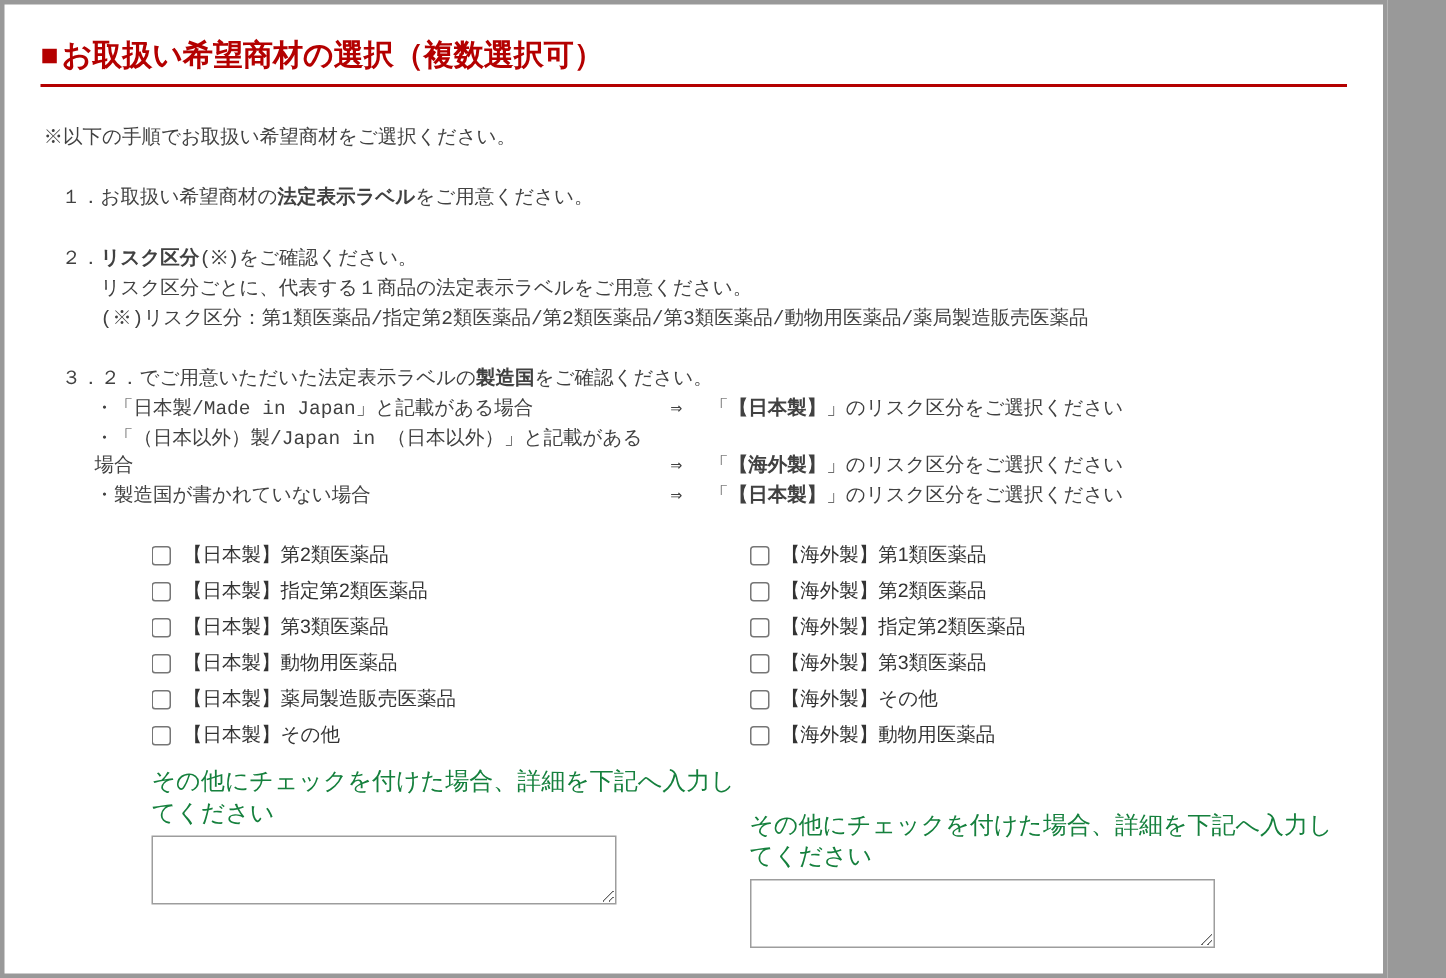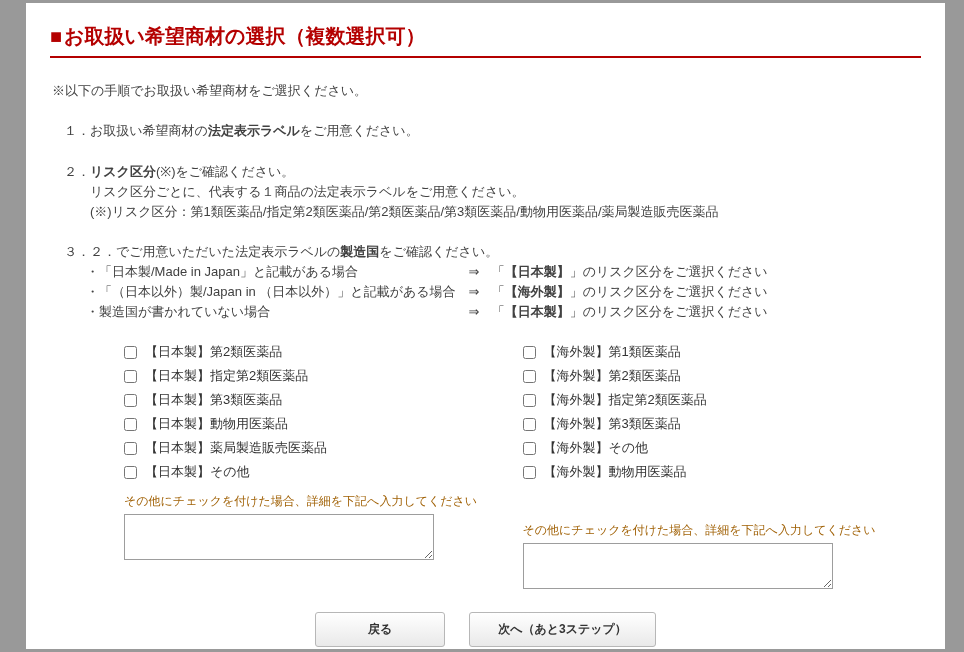--- a/index.html
+++ b/index.html
@@ -1,35 +1,35 @@
 <!DOCTYPE html>
 <html><head>
   <meta charset="utf-8">
   <style>
     * { box-sizing: border-box; }
     body { margin: 0; padding: 0; font-family: "Meiryo", "MS PGothic", sans-serif; font-size: 13px; color: #333; background: #999; }
-    .frame { width: 925px; height: 652px; background: #fff; border: 3px solid #999; padding: 20px 24px; overflow: hidden; margin-left: 23px; }
+    .frame { width: 925px; height: 652px; background: #fff; border: 3px solid #999; padding: 20px 24px; overflow: hidden; }
     .title { color: #b40000; font-size: 20px; font-weight: bold; border-bottom: 2px solid #b40000; padding-bottom: 6px; margin-bottom: 24px; }
     .title-marker { color: #b40000; margin-right: 2px; }
     .intro { margin: 0 0 22px 2px; color: #414141; }
     ol.steps { margin: 0 0 22px 14px; padding: 0; list-style: none; color: #414141; }
-    ol.steps > li { margin-bottom: 22px; }
+    ol.steps > li { margin-bottom: 22px; font-family: Liberation Mono, monospace; }
     .li-head { margin-left: 0; }
     .li-sub { margin-left: 26px; margin-top: 2px; }
     .num { display: inline-block; width: 26px; }
     b { font-weight: bold; }
     .manu-table { margin-left: 22px; margin-top: 2px; }
     .manu-table div { margin-bottom: 2px; }
     .manu-table span.c1 { display: inline-block; width: 374px; }
     .manu-table span.c2 { display: inline-block; width: 28px; text-align: center; }
     .columns { display: flex; gap: 0; margin-top: 8px; margin-left: 74px; }
     .col { width: 440px; }
     .chk { display: flex; align-items: center; margin-bottom: 6px; }
     .chk input { margin: 0 8px 0 0; }
-    .other-note { margin-top: 12px; font-size: 12px; color: #a16207; }
+    .other-note { margin-top: 12px; font-size: 16px; color: #15803d; }
     .other-box { width: 310px; height: 46px; border: 1px solid #9d9d9d; margin-top: 4px; }
     .btn-row { display: flex; justify-content: center; gap: 24px; margin-top: 20px; }
     .btn { display: inline-block; min-width: 130px; padding: 8px 28px; border: 1px solid #b7b7b7; border-radius: 3px; background: linear-gradient(#ffffff, #e9e9e9); font-weight: bold; font-size: 12px; text-align: center; cursor: pointer; color: #333; }
   </style>
 </head>
 <body>
 
 <div class="frame">
 
   <div class="title">

